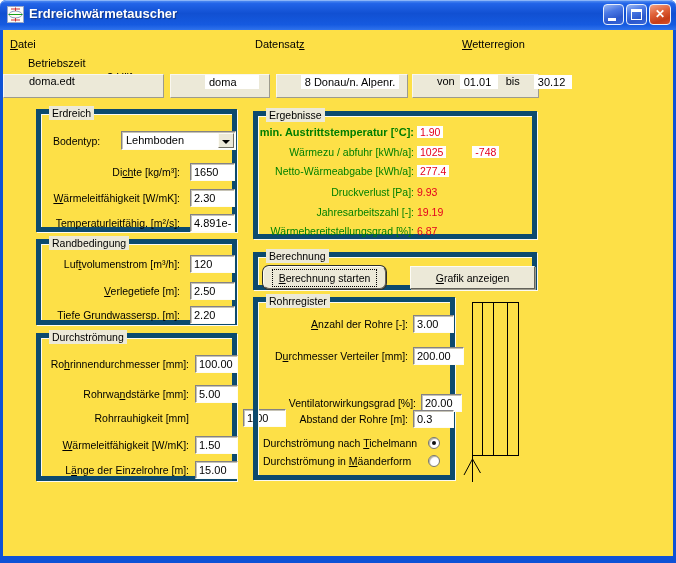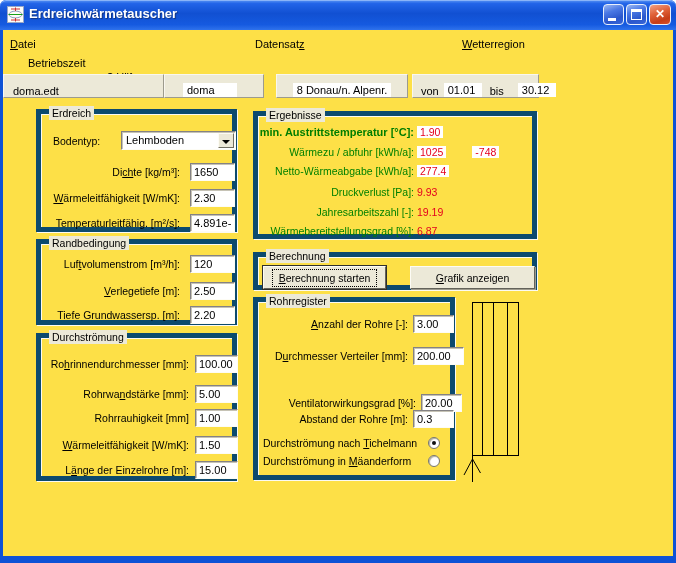--- a/index.html
+++ b/index.html
@@ -17,21 +17,21 @@
   .minb::after{content:"";position:absolute;left:4px;bottom:3px;width:8px;height:3px;background:#fff;}
   .maxb::after{content:"";position:absolute;left:4px;top:4px;width:11px;height:11px;border:1px solid #fff;border-top-width:3px;box-sizing:border-box;}
   .closeb::after{content:"✕";position:absolute;left:0;right:0;top:2px;text-align:center;color:#fff;font-size:12px;font-weight:bold;}
   .client{position:absolute;left:3px;right:3px;top:30px;bottom:7px;background:#fde047;overflow:hidden;}
 
   .mitem{position:absolute;height:16px;font-size:11px;color:#000;white-space:nowrap;cursor:default;}
   .ac{text-decoration:underline;}
   .seg{font-style:normal;}
 
   .spanel{position:absolute;height:24px;box-sizing:border-box;background:#ece9d8;
-    border:1px solid;border-color:#f9f7ef #9d9b8d #9d9b8d #f9f7ef;font-size:11px;display:flex;align-items:flex-end;}
+    border:1px solid;border-color:#f9f7ef #9d9b8d #9d9b8d #f9f7ef;font-size:11px;display:flex;align-items:flex-start;padding-left:16px;}
   .sbtext{padding-left:9px;}
   .sbedit{background:#fff;padding:1px 4px;white-space:nowrap;}
 
   .group{position:absolute;box-sizing:border-box;border:5px solid #0c4a6e;
     box-shadow:1px 1px 0 #fbfaf3, inset 1px 1px 0 #fbfaf3;}
   .gtitle{position:absolute;top:-8px;left:8px;background:#ece9d8;padding:0 3px;font-size:10.5px;line-height:14px;white-space:nowrap;}
 
   .frow{position:absolute;left:0;display:flex;align-items:center;height:19px;}
   .flabel{text-align:right;font-size:10.5px;white-space:nowrap;}
   .g-erd .flabel,.g-rand .flabel{width:139px;margin-right:10px;}
@@ -99,21 +99,21 @@
 
     <span class="mitem" style="left:7px;top:8px;"><span class="seg"></span><span class="seg ac">D</span><span class="seg">atei</span></span>
     <span class="mitem" style="left:252px;top:8px;"><span class="seg">Datensat</span><span class="seg ac">z</span><span class="seg"></span></span>
     <span class="mitem" style="left:426px;top:8px;margin-left:33px;"><span class="seg"></span><span class="seg ac">W</span><span class="seg">etterregion</span></span>
     <span class="mitem" style="left:25px;top:27px;"><span class="seg">Betriebszeit</span><span class="seg ac"></span><span class="seg"></span></span>
     <span class="mitem" style="left:104px;top:41px;text-align:right;"><span class="seg"></span><span class="seg ac">?</span><span class="seg"> Hilfe</span></span>
 
     <div class="spanel" style="left:0px;top:44px;width:161px;">
       <span class="sbtext">doma.edt</span>
     </div>
-    <div class="spanel" style="left:161px;top:44px;width:100px;">
+    <div class="spanel" style="left:167px;top:44px;width:100px;">
       <span class="sbedit" style="margin-left:18px;min-width:46px;">doma</span>
     </div>
     <div class="spanel" style="left:273px;top:44px;width:132px;justify-content:center;">
       <span class="sbedit">8 Donau/n. Alpenr.</span>
     </div>
     <div class="spanel" style="left:409px;top:44px;width:127px;">
       <span style="margin-left:8px;">von</span>
       <span class="sbedit" style="margin-left:5px;min-width:30px;">01.01</span>
       <span style="margin-left:8px;">bis</span>
       <span class="sbedit" style="margin-left:14px;min-width:30px;">30.12</span>
@@ -159,21 +159,21 @@
     <div class="group g-luft" style="left:33px;top:303px;width:201px;height:148px;">
       <span class="gtitle">Durchströmung</span>
       <div class="frow" style="top:16px;">
         <span class="flabel"><span class="seg">Ro</span><span class="seg ac">h</span><span class="seg">rinnendurchmesser [mm]:</span></span>
         <input class="tfield" style="width: 43px;" value="100.00">
       </div>
       <div class="frow" style="top:46px;">
         <span class="flabel"><span class="seg">Rohrwa</span><span class="seg ac">n</span><span class="seg">dstärke [mm]:</span></span>
         <input class="tfield" style="width: 43px;" value="5.00">
       </div>
-      <div class="frow" style="top:70px;">
+      <div class="frow" style="top:70px;gap:48px;">
         <span class="flabel"><span class="seg">Rohrrauhigkeit [mm]</span><span class="seg ac"></span><span class="seg"></span></span>
         <input class="tfield" style="width: 43px;" value="1.00">
       </div>
       <div class="frow" style="top:97px;">
         <span class="flabel"><span class="seg"></span><span class="seg ac">W</span><span class="seg">ärmeleitfähigkeit [W/mK]:</span></span>
         <input class="tfield" style="width: 43px;" value="1.50">
       </div>
       <div class="frow" style="top:122px;">
         <span class="flabel"><span class="seg">L</span><span class="seg ac">ä</span><span class="seg">nge der Einzelrohre [m]:</span></span>
         <input class="tfield" style="width: 43px;" value="15.00">
@@ -204,21 +204,21 @@
         <span class="eval">19.19</span>
       </div>
       <div class="erow" style="top:107px;">
         <span class="elbl">Wärmebereitstellungsgrad [%]:</span>
         <span class="eval">6.87</span>
       </div>
     </div>
 
     <div class="group" style="left:250px;top:222px;width:284px;height:38px;">
       <span class="gtitle">Berechnung</span>
-      <div class="pbtn def" style="left:5px;top:9px;width:123px;">
+      <div class="pbtn def" style="left:5px;top:9px;width:123px;border-radius:6px;">
         <span class="binner"><span class="seg"></span><span class="seg ac">B</span><span class="seg">erechnung starten</span></span>
       </div>
       <div class="pbtn" style="left:152px;top:9px;width:125px;">
         <span class="binner"><span class="seg"></span><span class="seg ac">G</span><span class="seg">rafik anzeigen</span></span>
       </div>
     </div>
 
     <div class="group g-rohr" style="left:250px;top:267px;width:202px;height:183px;">
       <span class="gtitle">Rohrregister</span>
       <div class="frow" style="top:12px;">

